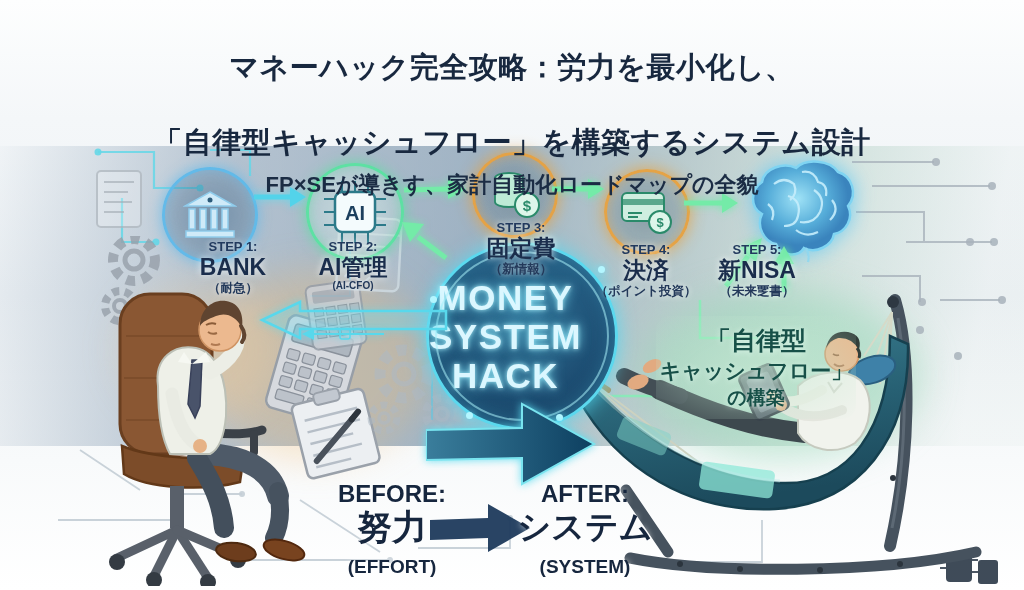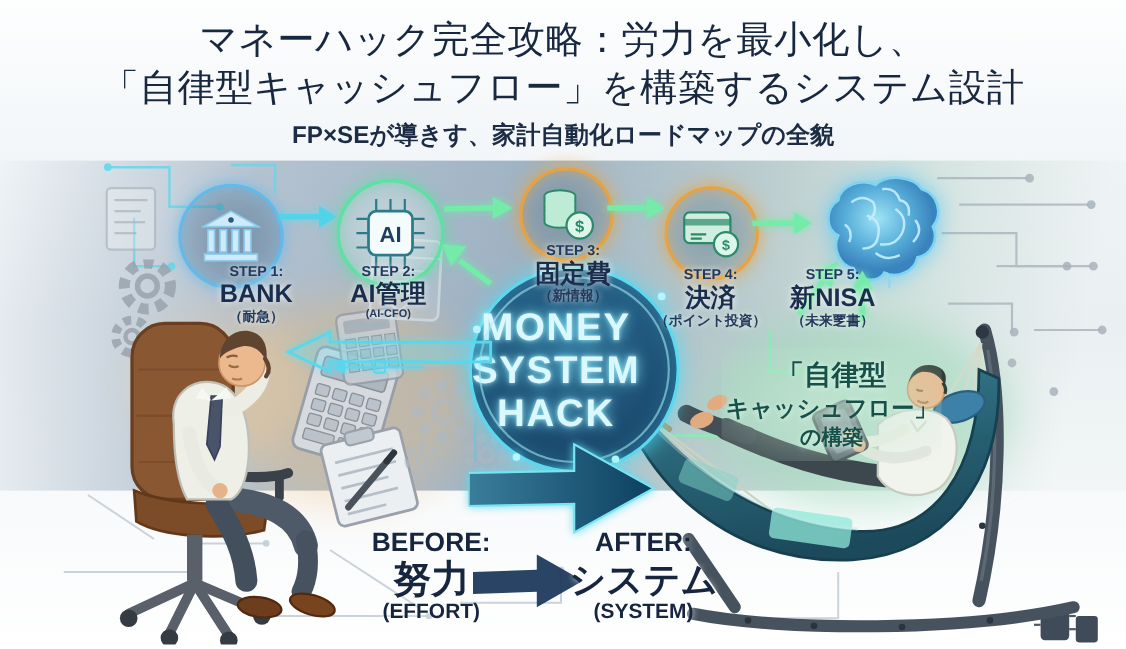--- a/index.html
+++ b/index.html
@@ -6,21 +6,21 @@
   #canvas{position:relative;width:1024px;height:590px;overflow:hidden;
     font-family:"Liberation Sans","DejaVu Sans",sans-serif;
     background:linear-gradient(180deg,#fdfefe 0%,#f4f7f9 20%,#eef2f5 50%,#f8fafb 78%,#ffffff 100%);}
   .abs{position:absolute;}
   
   #band{left:0;top:146px;width:1024px;height:300px;z-index:0;
     background:linear-gradient(100deg,rgba(170,188,202,0.05) 0%,rgba(118,143,168,0.50) 22%,rgba(100,131,158,0.58) 45%,rgba(118,152,154,0.45) 64%,rgba(158,196,180,0.38) 78%,rgba(205,222,216,0.12) 94%);}
   .glow{border-radius:50%;filter:blur(18px);z-index:1;}
   
   #titleBlock{left:0;top:14px;width:1024px;text-align:center;z-index:6;color:#18283f;}
-  .title-line{font-size:34px;font-weight:400;line-height:44px;letter-spacing:0.5px;}
+  .title-line{font-size:29px;font-weight:700;line-height:44px;letter-spacing:0.5px;margin-top:31px;}
   #subtitle{font-size:22px;font-weight:800;margin-top:6px;color:#1b2c44;}
   
   .ring{border-radius:50%;z-index:4;display:flex;align-items:center;justify-content:center;}
   .ring-blue{border:3px solid rgba(96,186,235,.95);box-shadow:0 0 14px rgba(96,186,235,.8),inset 0 0 12px rgba(96,186,235,.5);background:radial-gradient(circle,rgba(36,82,122,.45),rgba(36,82,122,.15));}
   .ring-green{border:3px solid rgba(88,226,160,.95);box-shadow:0 0 14px rgba(88,226,160,.8),inset 0 0 12px rgba(88,226,160,.45);background:radial-gradient(circle,rgba(222,244,238,.55),rgba(180,220,210,.15));}
   .ring-orange{border:3px solid rgba(233,162,63,.95);box-shadow:0 0 16px rgba(233,162,63,.85),inset 0 0 12px rgba(233,162,63,.5);background:radial-gradient(circle,rgba(70,96,110,.40),rgba(70,96,110,.10));}
   
   .step{z-index:6;text-align:center;transform:translateX(-50%);}
   .step-label{font-size:13px;font-weight:800;color:#223a5e;text-shadow:0 0 6px rgba(255,255,255,.85);}
   .step-name{font-size:23px;font-weight:900;color:#1a2d4c;line-height:26px;text-shadow:0 0 7px rgba(255,255,255,.85);}
@@ -38,21 +38,21 @@
   #callout{left:656px;top:316px;width:196px;z-index:5;text-align:center;padding:8px 2px;border-radius:14px;
     background:radial-gradient(ellipse at center,rgba(196,232,209,.62) 0%,rgba(196,232,209,.18) 70%,rgba(196,232,209,0) 100%);
     color:#175048;text-shadow:0 1px 6px rgba(230,252,242,.9);}
   #callout .c1{font-size:25px;font-weight:900;}
   #callout .c2{font-size:21px;font-weight:900;}
   #callout .c3{font-size:19px;font-weight:900;}
   
   .ba{z-index:6;text-align:center;transform:translateX(-50%);color:#16263e;text-shadow:0 0 6px rgba(255,255,255,.9);}
   .ba .lab{font-size:24px;font-weight:800;}
   .ba .term{font-size:35px;font-weight:900;line-height:38px;}
-  .ba .note{font-size:19px;font-weight:700;}
+  .ba .note{font-size:19px;font-weight:700;margin-top:10px;}
   svg{display:block;}
   .arrow{z-index:5;}
   .cyanglow{filter:drop-shadow(0 0 4px rgba(90,220,240,.9));}
   .greenglow{filter:drop-shadow(0 0 4px rgba(110,235,170,.9));}
 </style>
 </head>
 <body>
 
 <div id="canvas">
 

